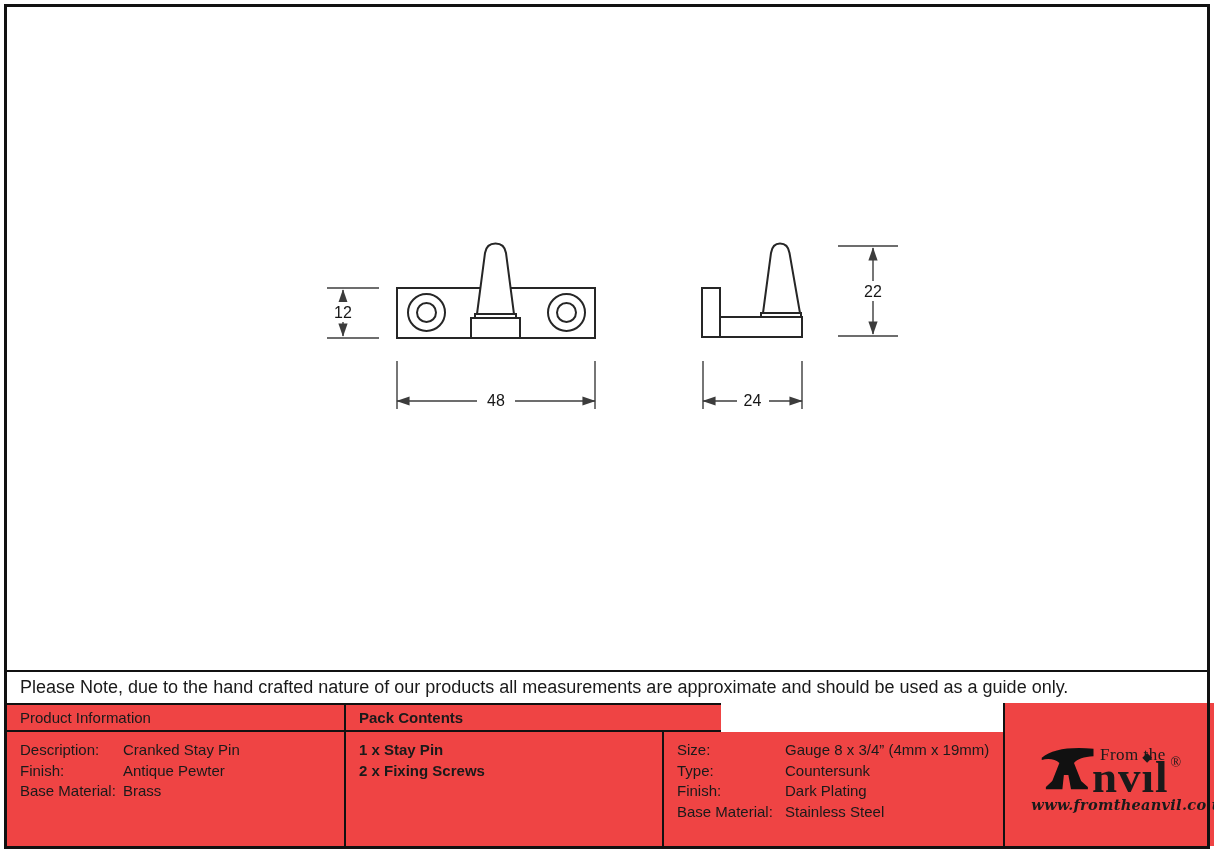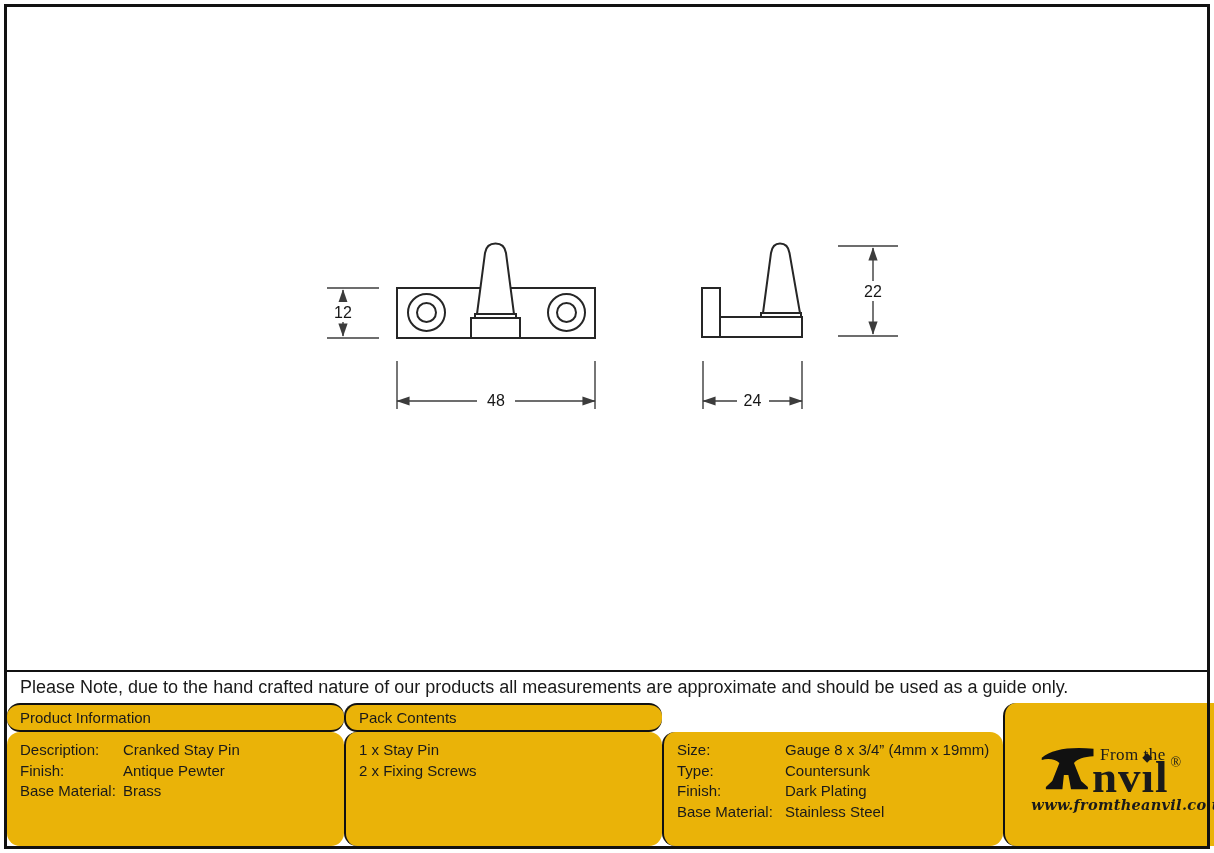--- a/index.html
+++ b/index.html
@@ -13,26 +13,26 @@
   .shape rect,.shape path{fill:#fff;stroke:#262626;stroke-width:2;}
   .shape circle{fill:#fff;stroke:#262626;stroke-width:2;}
   .dim line{stroke:#3c3c3c;stroke-width:1.4;}
   .dim .gap{fill:#fff;stroke:none;}
   .dim text{font:16px "Liberation Sans",sans-serif;fill:#161616;text-anchor:middle;}
 
   
   .note-bar{position:absolute;left:7px;top:670px;width:1200px;height:33px;
             box-sizing:border-box;border-top:2px solid #111;display:flex;
             align-items:center;padding-left:13px;font-size:18px;}
-  .cell{position:absolute;box-sizing:border-box;font-size:15px;background:#eab308;border-radius:13px;}
+  .cell{position:absolute;box-sizing:border-box;font-size:15px;background:#ef4444;}
   .hdr{top:703px;height:29px;border-top:2px solid #111;border-bottom:2px solid #111;
        padding:4px 0 0 13px;}
   .bdy{top:732px;height:114px;padding:8px 0 0 13px;}
   .c1{left:7px;width:337px;}
-  .c2{left:344px;width:318px;border-left:2px solid #111;}
+  .c2{left:344px;width:377px;border-left:2px solid #111;font-weight:bold;}
   .c3{left:662px;width:341px;border-left:2px solid #111;}
   .kv{display:flex;line-height:20.7px;}
   .kv .k{width:103px;flex:none;}
   .c3 .kv .k{width:108px;}
   .li{line-height:20.7px;}
 
   
   .logo-cell{left:1003px;top:703px;width:240px;height:143px;border-left:2px solid #111;}
   .logo-inner{position:relative;width:100%;height:100%;}
   .anvil-svg{position:absolute;left:36px;top:42px;width:54px;height:48px;}

